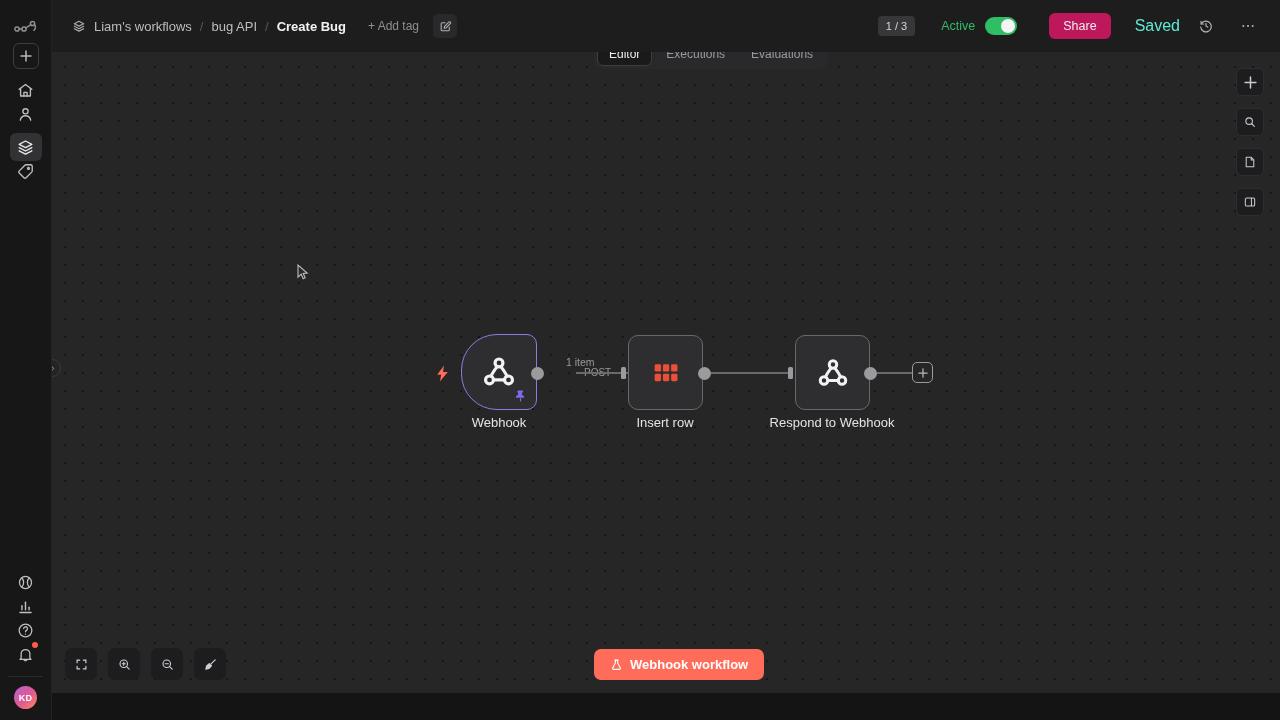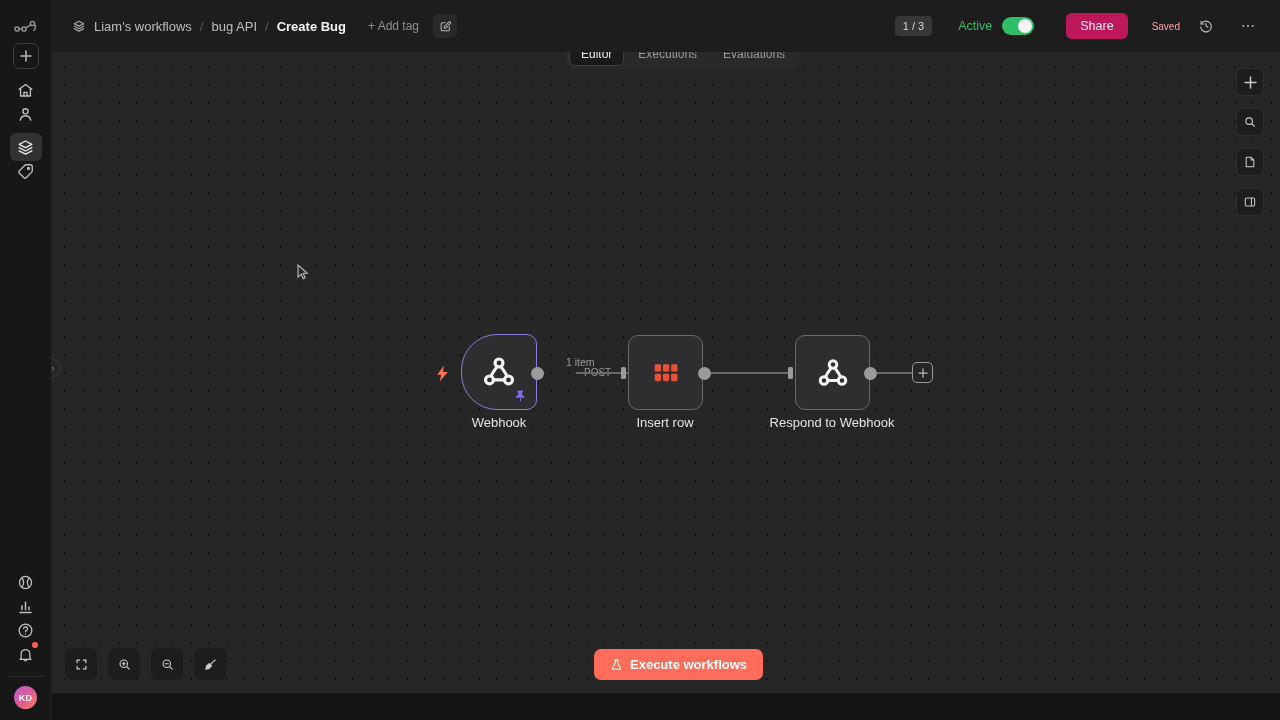--- a/index.html
+++ b/index.html
@@ -33,34 +33,34 @@
   .add-tag { margin-left:22px; font-size:12px; color:#8f8f91; cursor:pointer; white-space:nowrap; }
   .edit-btn { margin-left:14px; width:24px; height:24px; border-radius:5px; background:#29292b;
     display:flex; align-items:center; justify-content:center; cursor:pointer; color:#b5b5b7; }
   .tb-right { position:absolute; right:18px; top:0; height:52px; display:flex; align-items:center; gap:0; }
   .pg-badge { background:#37373a; color:#d6d6d8; font-size:11px; padding:4px 8px; border-radius:4px; }
   .active-label { color:#2fbe66; font-size:12.5px; margin-left:26px; margin-right:10px;text-align:right; }
   .toggle { width:32px; height:18px; border-radius:9px; background:#2fbe66; position:relative; cursor:pointer; }
   .toggle .knob { position:absolute; right:2px; top:2px; width:14px; height:14px; border-radius:50%; background:#f4f4f4; }
   .share-btn { margin-left:32px; background:#be185d; color:#ededee; font-size:12.5px; font-weight:500;
     padding:6px 14px; border-radius:6px; cursor:pointer; }
-  .saved-label { margin-left:24px; color:#fca5a5; font-size:10px; }
+  .saved-label { margin-left:24px; color:#5eead4; font-size:16px; }
   .icon-btn { width:28px; height:28px; display:flex; align-items:center; justify-content:center;
     color:#b1b1b3; cursor:pointer; border-radius:6px; }
   .history-btn { margin-left:12px; }
   .more-btn { margin-left:14px; }
 
   
   .canvas { position:absolute; left:52px; top:52px; width:1228px; height:641px;
     background-color:#262627;
     background-image:radial-gradient(rgba(0,0,0,0.42) 1px, transparent 1.3px);
     background-size:18px 18px; background-position:4px 6px; overflow:hidden; }
 
   
-  .tabs { position:absolute; left:514px; top:-13px; display:flex; align-items:center; gap:2px;
+  .tabs { position:absolute; left:542px; top:-13px; display:flex; align-items:center; gap:2px;
     background:#29292b; border-radius:8px; padding:3px; z-index:10; }
   .tab { font-size:12px; color:#9a9a9c; padding:5px 12px; border-radius:6px; cursor:pointer; white-space:nowrap; }
   .tab.active { background:#1a1a1b; border:1px solid #3e3e40; color:#ececed; padding:4px 11px; }
 
   
   .side-actions { position:absolute; right:16px; top:16px; display:flex; flex-direction:column; gap:12px; }
   .sq-btn { width:28px; height:28px; background:#1d1d1f; border:1px solid #2e2e30; border-radius:6px;
     display:flex; align-items:center; justify-content:center; color:#c9c9cb; cursor:pointer; }
 
   
@@ -363,21 +363,21 @@
             <path d="M10 10.5l3.5 3.5-3.8 4.2L4.5 19.5l1.3-5.2z" fill="#cfcfd1"></path>
         </svg>
       </div>
     </div>
 
     <div class="exec-btn">
       <svg width="13" height="14" viewBox="0 0 24 24" fill="none" stroke="#fff" stroke-width="2" stroke-linecap="round" stroke-linejoin="round">
         <path d="M9 3h6"></path>
           <path d="M10 3v5l-4.6 8.6A2 2 0 0 0 7.2 20h9.6a2 2 0 0 0 1.8-3.4L14 8V3"></path>
       </svg>
-      <span>Execute workflows</span>
+      <span>Webhook workflow</span>
     </div>
 
     <div class="collapse-handle">
       <svg width="9" height="9" viewBox="0 0 24 24" fill="none" stroke="#9a9a9c" stroke-width="2.6" stroke-linecap="round">
           <path d="M9 5.5 15.5 12 9 18.5"></path>
         </svg>
     </div>
 
     <div class="cursor">
       <svg width="12" height="17" viewBox="0 0 12 17">

